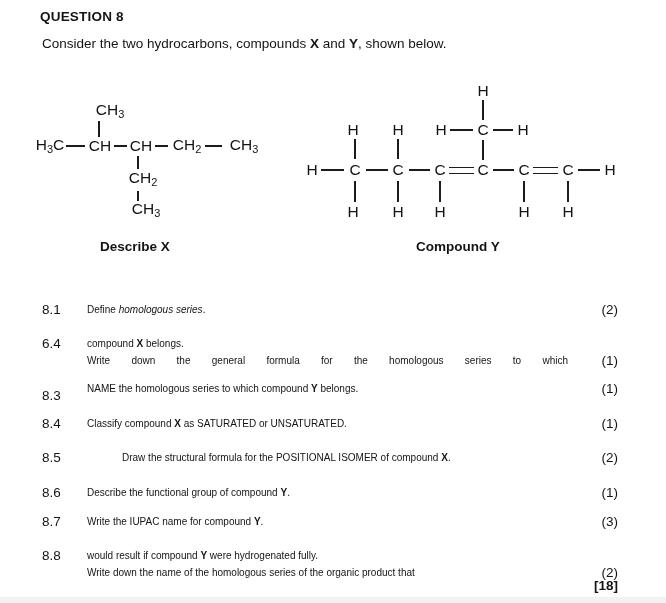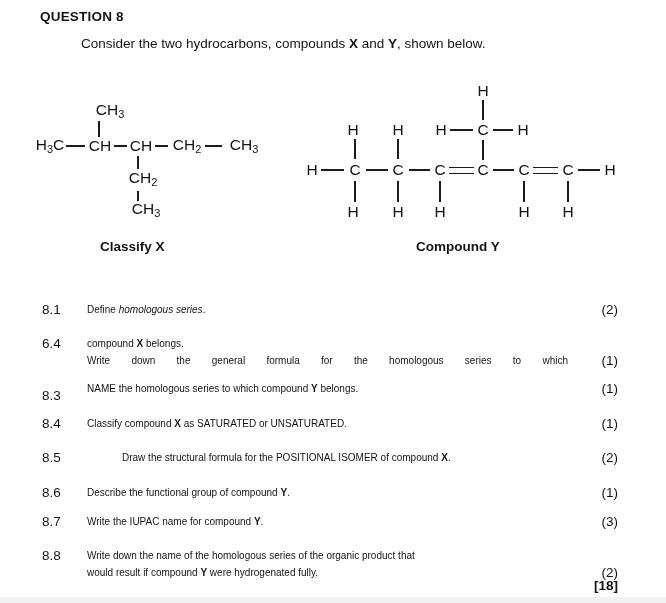--- a/index.html
+++ b/index.html
@@ -11,21 +11,20 @@
     color:#141414;
     overflow:hidden;
   }
   .q-title{
     position:absolute;left:40px;top:9px;
     font-size:13.5px;font-weight:bold;letter-spacing:.2px;
   }
   .intro{
     position:absolute;left:42px;top:36px;
     font-size:13.5px;
-    margin-left:39px;
   }
   .b{font-weight:bold;}
   .i{font-style:italic;}
   .sub{font-size:71%;vertical-align:-0.24em;}
   .mol-layer{position:absolute;left:0;top:0;width:100%;height:100%;}
   .atom{
     position:absolute;transform:translate(-50%,-50%);
     font-size:15.5px;color:#141414;white-space:nowrap;line-height:1;
   }
   .bond-h{position:absolute;height:1.6px;background:#1c1c1c;}
@@ -107,21 +106,21 @@
       <div class="bond-v" style="left: 482.2px; top: 140px; height: 20px;"></div>
       <div class="bond-v" style="left: 354.2px; top: 139px; height: 20px;"></div>
       <div class="bond-v" style="left: 397.2px; top: 139px; height: 20px;"></div>
       <div class="bond-v" style="left: 354.2px; top: 181px; height: 21px;"></div>
       <div class="bond-v" style="left: 397.2px; top: 181px; height: 21px;"></div>
       <div class="bond-v" style="left: 439.2px; top: 181px; height: 21px;"></div>
       <div class="bond-v" style="left: 523.2px; top: 181px; height: 21px;"></div>
       <div class="bond-v" style="left: 567.2px; top: 181px; height: 21px;"></div>
     </div>
 
-  <div class="comp-label x">Classify X</div>
+  <div class="comp-label x">Describe X</div>
   <div class="comp-label y">Compound Y</div>
 
   <div id="questions">
       <div class="q-num" style="top: 302px;">8.1</div>
       <div class="q-text" style="top: 302px;">
         <span class="line"><span>Define </span><span class="i">homologous series</span><span>.</span></span>
       </div>
       <div class="q-mark" style="top: 302px;">(2)</div>
       <div class="q-num" style="top: 336px;">6.4</div>
       <div class="q-text" style="top: 336px;">
@@ -149,22 +148,22 @@
         <span class="line"><span>Describe the functional group of compound </span><span class="b">Y</span><span>.</span></span>
       </div>
       <div class="q-mark" style="top: 485px;">(1)</div>
       <div class="q-num" style="top: 514px;">8.7</div>
       <div class="q-text" style="top: 514px;">
         <span class="line"><span>Write the IUPAC name for compound </span><span class="b">Y</span><span>.</span></span>
       </div>
       <div class="q-mark" style="top: 514px;">(3)</div>
       <div class="q-num" style="top: 548px;">8.8</div>
       <div class="q-text" style="top: 548px;">
+        <span class="line"><span>would result if compound </span><span class="b">Y</span><span> were hydrogenated fully.</span></span>
         <span class="line"><span>Write down the name of the homologous series of the organic product that</span></span>
-        <span class="line"><span>would result if compound </span><span class="b">Y</span><span> were hydrogenated fully.</span></span>
       </div>
       <div class="q-mark" style="top: 564.5px;">(2)</div>
     </div>
 
   <div class="total">[18]</div>
 
   <div class="footer-strip" id="footer-strip" style="background: rgb(241, 242, 243);"></div>
 </div>
 
 </body></html>

